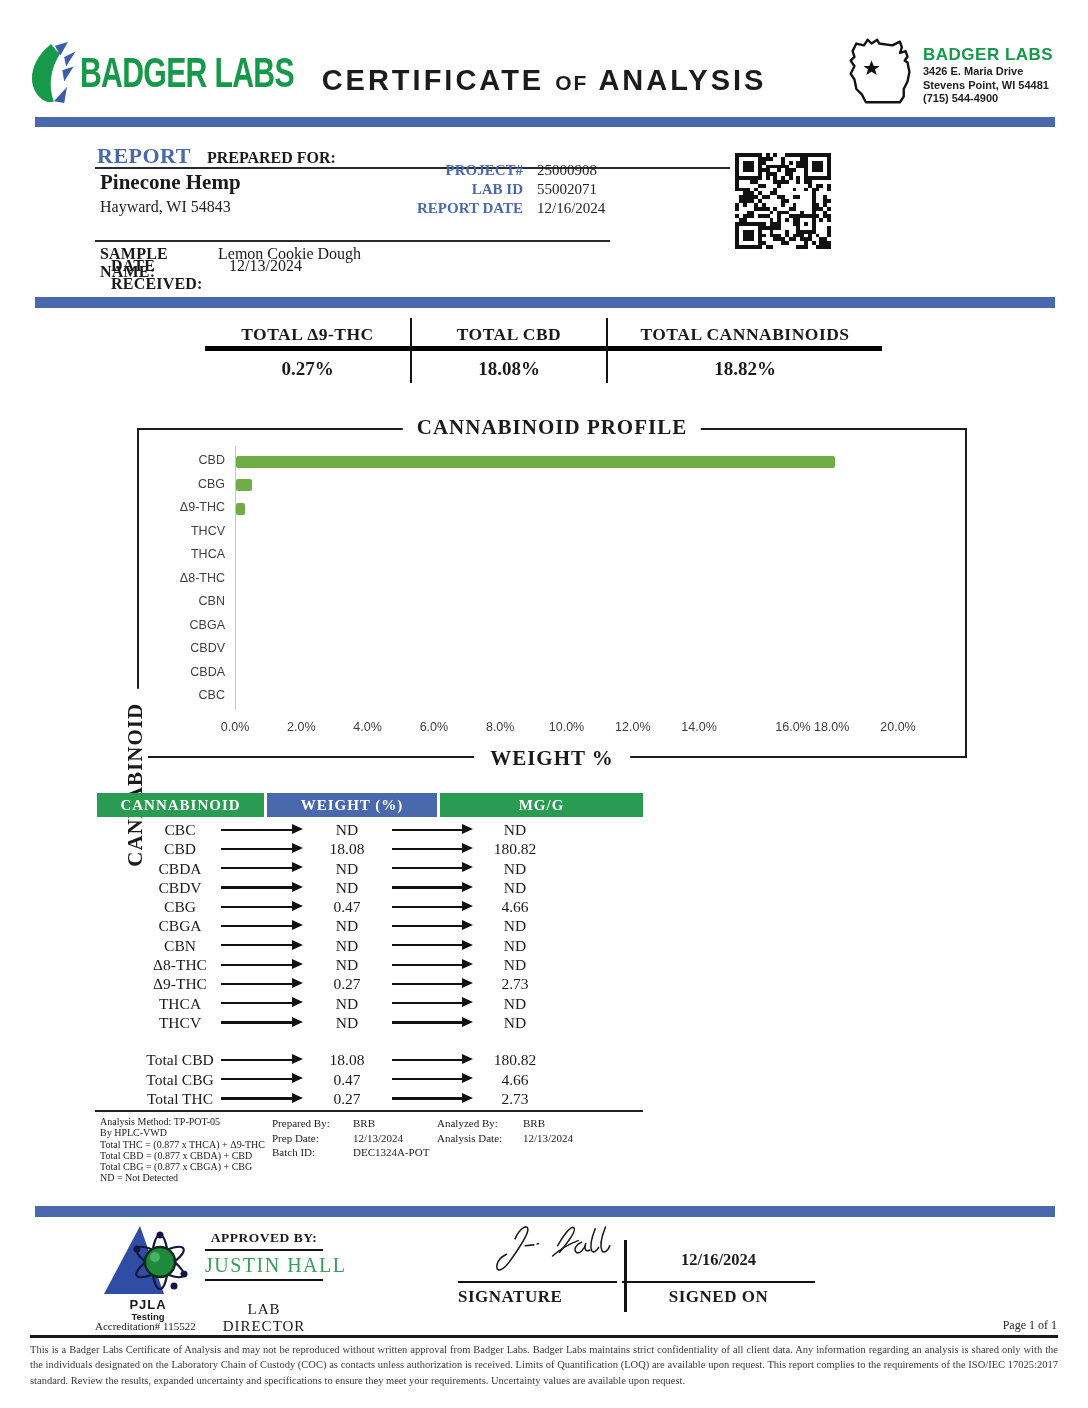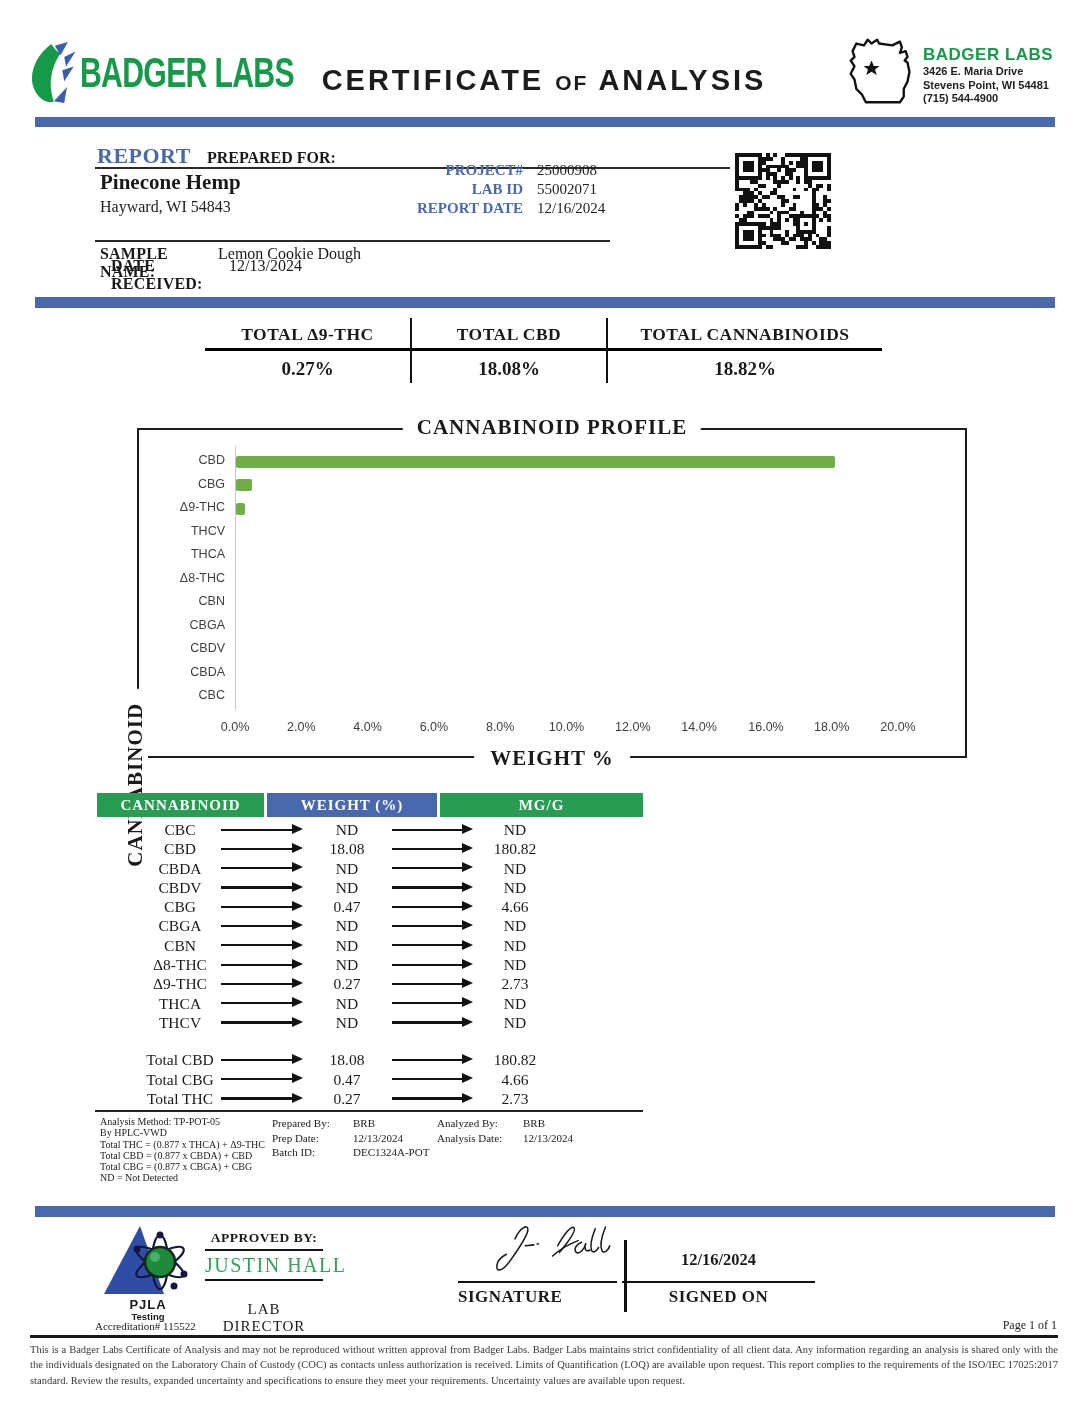--- a/index.html
+++ b/index.html
@@ -37,21 +37,21 @@
   .qr div { background:transparent; } .qr div.on { background:#111; }
   .sample-row { position:absolute; left:100px; font-size:16px; }
   .sr1 { top:245px; } .sr2 { top:257px;margin-left:11px; }
   .sample-label { font-weight:bold; display:inline-block; width:118px; letter-spacing:.2px; }
   .sample-value { position:absolute; left:118px; white-space:nowrap; }
 
   
   .totals { position:absolute; left:205px; top:318px; display:grid; grid-template-columns:205px 198px 274px; }
   .totals-col { text-align:center; }
   .totals-col.mid { border-left:2px solid #111; border-right:2px solid #111; }
-  .totals-head { height:33px; line-height:33px; border-bottom:3px solid #000000; font-weight:bold; font-size:17.5px; letter-spacing:.5px; }
+  .totals-head { height:33px; line-height:33px; border-bottom:5px solid #000000; font-weight:bold; font-size:17.5px; letter-spacing:.5px; }
   .totals-val { height:32px; line-height:35px; font-weight:bold; font-size:19px; }
 
   
   .chart-box { position:absolute; left:137px; top:428px; width:830px; height:330px; border:2px solid #1c1c1c; background:#fff; }
   .chart-title { position:absolute; top:-15px; left:50%; transform:translateX(-50%); background:#fff; padding:0 14px; font-weight:bold; font-size:21px; letter-spacing:1px; white-space:nowrap; }
   .chart-ylab { position:absolute; left:-16px; top:50%; transform:translate(0,-50%) ; writing-mode:vertical-rl; rotate:180deg; background:#fff; padding:14px 0; font-weight:bold; font-size:21px; letter-spacing:1px; }
   .chart-xlab { position:absolute; bottom:-15px; left:50%; transform:translateX(-50%); background:#fff; padding:0 16px; font-weight:bold; font-size:21px; letter-spacing:1px; white-space:nowrap; }
   .chart-plot { position:absolute; inset:0; }
   .axis-line { position:absolute; left:96px; top:16px; width:1px; height:264px; background:#c6c6c6; }
   .cat-label { position:absolute; left:0; width:86px; text-align:right; font-family:"Liberation Sans", sans-serif; font-size:12.5px; color:#3f3f3f; }
@@ -838,21 +838,21 @@
         <div class="cat-label" style="top: 234.5px;">CBDA</div>
         <div class="cat-label" style="top: 258px;">CBC</div>
         <div class="tick" style="left: 64px;">0.0%</div>
         <div class="tick" style="left: 130.3px;">2.0%</div>
         <div class="tick" style="left: 196.6px;">4.0%</div>
         <div class="tick" style="left: 262.9px;">6.0%</div>
         <div class="tick" style="left: 329.2px;">8.0%</div>
         <div class="tick" style="left: 395.5px;">10.0%</div>
         <div class="tick" style="left: 461.8px;">12.0%</div>
         <div class="tick" style="left: 528.1px;">14.0%</div>
-        <div class="tick" style="left: 595px;">16.0%</div>
+        <div class="tick" style="left: 622px;">16.0%</div>
         <div class="tick" style="left: 660.7px;">18.0%</div>
         <div class="tick" style="left: 727px;">20.0%</div>
       </div>
   </div>
 
   <div class="ctable-head">
       <div class="th green">CANNABINOID</div>
       <div class="th blue">WEIGHT (%)</div>
       <div class="th green">MG/G</div>
     </div>

